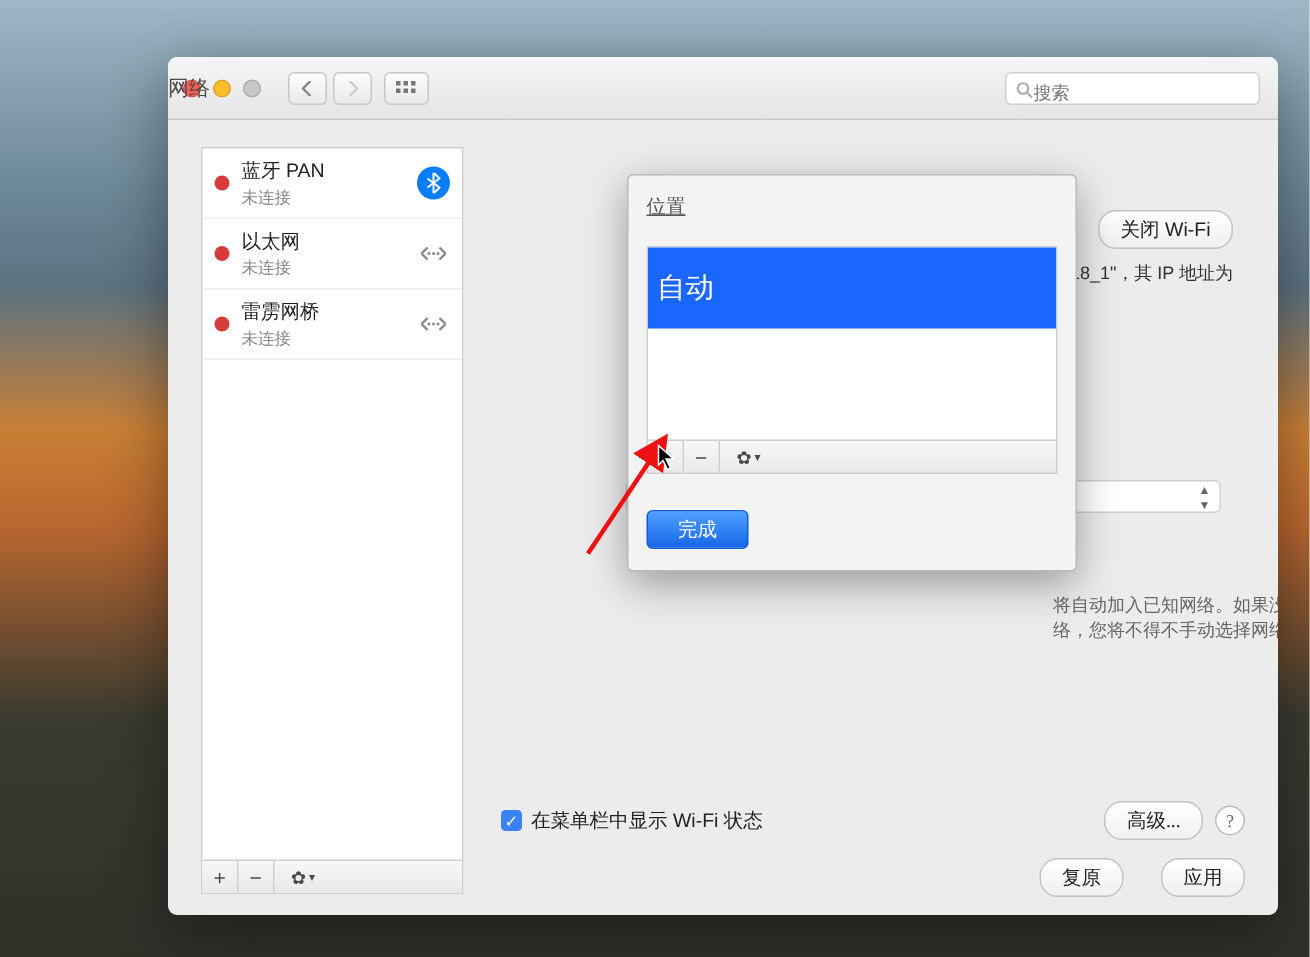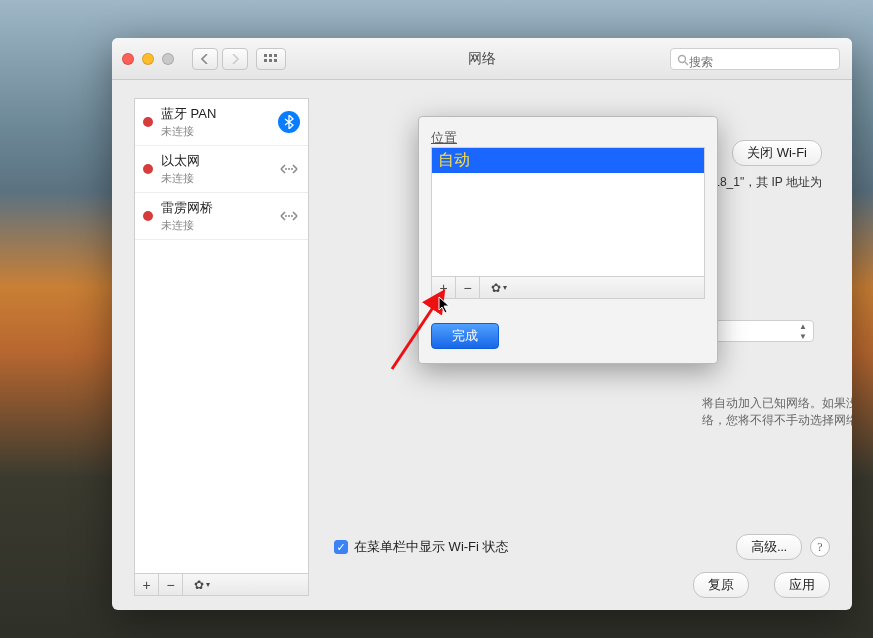--- a/index.html
+++ b/index.html
@@ -49,21 +49,21 @@
   }
   .grid-btn {
     width: 30px; height: 22px; margin-left: 8px;
     background: linear-gradient(#fdfdfd,#eaeaea);
     border: 1px solid #c7c7c7;
     border-radius: 4px;
     display: flex; align-items: center; justify-content: center;
     color: #666;
   }
   .win-title {
-    position: absolute; left: 0; right: 0; text-align: center;
+    position: absolute; left: 0; right: 0; 
     font-size: 14px; color: #4a4a4a; pointer-events: none;
   }
   .searchwrap {
     position: absolute; right: 12px;
     width: 170px; height: 22px;
     background: #fff;
     border: 1px solid #cfcfcf;
     border-radius: 4px;
     display: flex; align-items: flex-end;
     padding: 0 6px;
@@ -154,29 +154,29 @@
     position: absolute;
     left: 306px; top: 78px;
     width: 300px;
     background: #f3f3f3;
     border: 1px solid #b9b9b9;
     border-radius: 4px;
     box-shadow: 0 8px 28px rgba(0,0,0,0.35);
     z-index: 50;
     padding: 12px 12px 14px 12px;
   }
-  .popover .label { font-size:13px; color:#555; margin-bottom: 0; text-decoration: underline;}
+  .popover .label { font-size:13px; color:#555; margin-bottom: 17px; text-decoration: underline;}
   .loclist {
     height: 130px;
     background: #fff;
     border: 1px solid #cfcfcf;
   }
   .loclist .item {
-    font-size: 16px; color:#fde047; background:#1967ff;
-    padding: 2px 6px;
+    font-size: 19px; color:#ffffff; background:#1967ff;
+    padding: 14px 6px;
   }
   .loc-toolbar {
     display:flex; height:22px; background:linear-gradient(#f7f7f7,#e9e9e9);
     border:1px solid #cfcfcf; border-top:none;
   }
   .popover .done { margin-top: 24px; display:flex; justify-content:flex-start; }
   .bluebtn {
     background: linear-gradient(#4fa0ff,#1767e8);
     border: 1px solid #0f5ed8;
     color:#fff; border-radius:4px;

